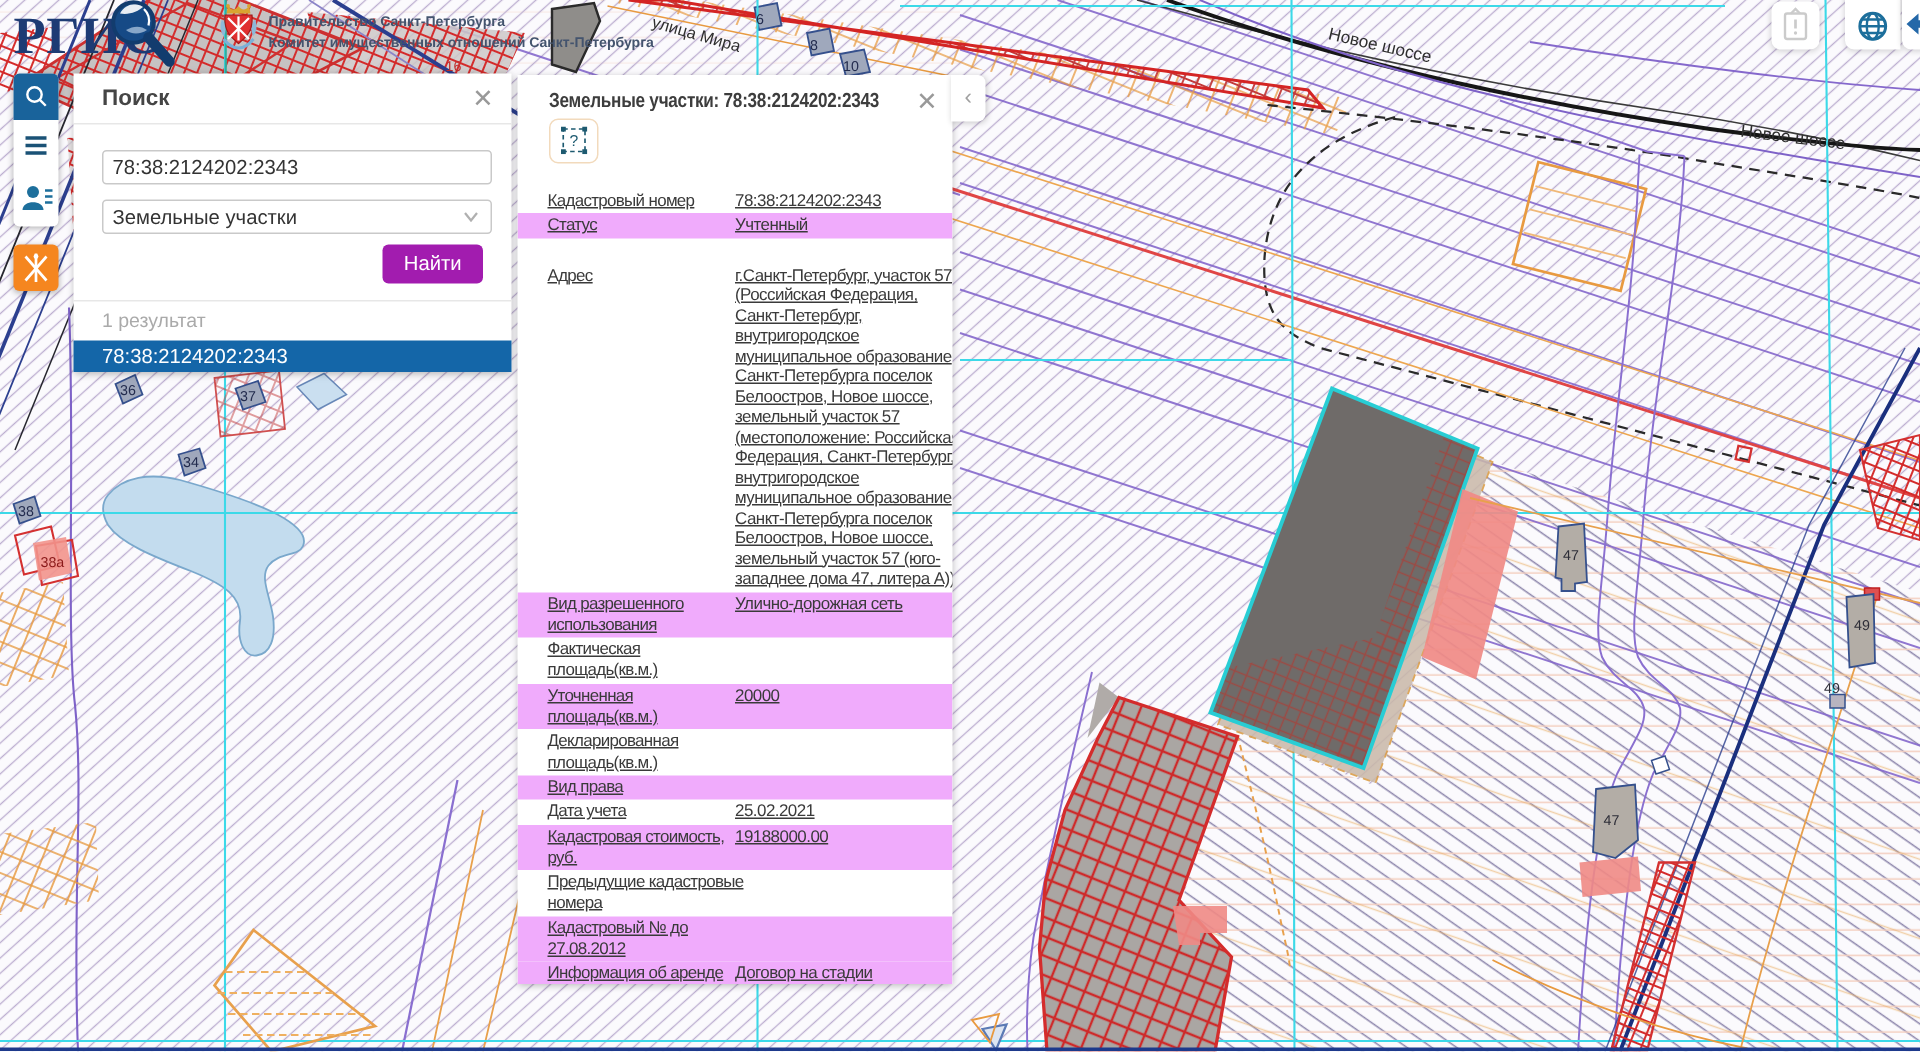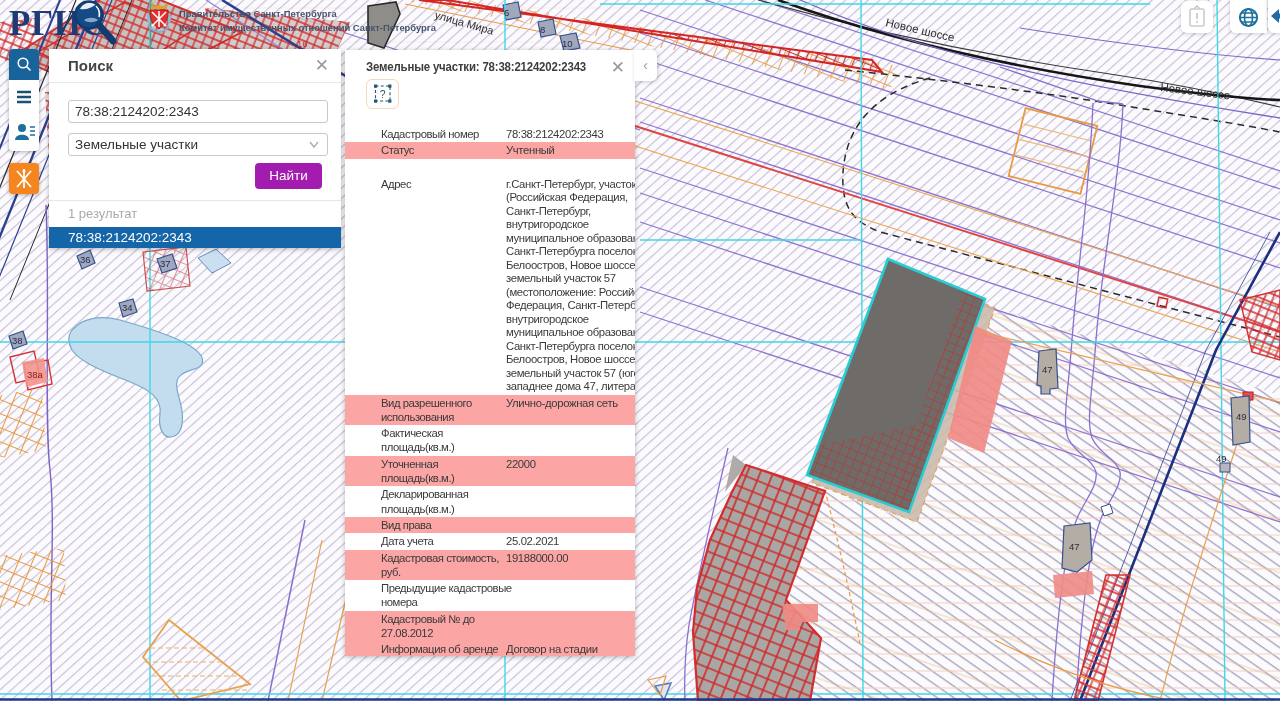--- a/index.html
+++ b/index.html
@@ -19,24 +19,24 @@
   #sp .sep{position:absolute;left:0;top:151px;width:292px;border-top:1px solid #e7e7e7;}
   #sp .res{position:absolute;left:19px;top:157px;font-size:13px;color:#aaa;}
   #sp .sel{position:absolute;left:0;top:178px;width:292px;height:21px;background:#1466a8;color:#fff;
        font-size:13.5px;line-height:21px;padding-left:19px;box-sizing:border-box;}
   
   #ip{left:345px;top:50px;width:290px;height:606px;overflow:hidden;}
   #ip .t{position:absolute;left:21px;top:9px;font-size:13.6px;font-weight:bold;color:#3d3d3d;letter-spacing:-0.2px;white-space:nowrap;transform:scaleX(0.84);transform-origin:0 50%;}
   #ip .x{position:absolute;right:10px;top:7px;font-size:17px;color:#999;}
   #ip .ico{position:absolute;left:21px;top:29px;width:31px;height:28px;border:1px solid #f2dabc;border-radius:6px;}
   #tbl{position:absolute;left:0;top:76px;width:290px;font-size:11.3px;color:#3a3a3a;letter-spacing:-0.35px;}
-  .row{display:flex;padding:1px 16px;}
+  .row{display:flex;padding:1px 0;text-decoration:underline;}
   .row.a .l,.row.a .v{line-height:13.5px;margin-top:18px;}
   .sq{transform:scaleX(0.92);transform-origin:0 50%;}
-  .row.g{background:#fca5a5;}
+  .row.g{background:#f0abfc;}
   .row .l{width:125px;padding-left:20px;line-height:14.3px;flex:none;white-space:nowrap;letter-spacing:-0.45px;}
   .row .v{width:145px;line-height:14.3px;flex:none;white-space:nowrap;letter-spacing:-0.35px;}
     .tab{position:absolute;left:634px;top:50px;width:23px;height:31px;background:#fff;border-radius:0 5px 5px 0;
        box-shadow:1px 1px 4px rgba(0,0,0,.2);color:#a0a0a0;font-size:15px;text-align:center;line-height:29px;}
   
   .sb{position:absolute;left:9px;width:30px;border-radius:4px;}
   #sb1{top:49px;height:102px;background:#fff;box-shadow:0 1px 4px rgba(0,0,0,.3);}
   #sbS{position:absolute;left:0;top:0;width:30px;height:31px;background:#19639b;border-radius:4px 4px 0 0;}
   #sbO{top:163px;height:31px;background:#f5861f;box-shadow:0 1px 4px rgba(0,0,0,.3);}
   
@@ -366,21 +366,21 @@
         <div class="row g">
           <div class="l">Вид разрешенного<br>использования</div>
           <div class="v">Улично-дорожная сеть</div>
         </div>
         <div class="row">
           <div class="l">Фактическая<br>площадь(кв.м.)</div>
           <div class="v"></div>
         </div>
         <div class="row g">
           <div class="l">Уточненная<br>площадь(кв.м.)</div>
-          <div class="v">22000</div>
+          <div class="v">20000</div>
         </div>
         <div class="row">
           <div class="l">Декларированная<br>площадь(кв.м.)</div>
           <div class="v"></div>
         </div>
         <div class="row g">
           <div class="l">Вид права</div>
           <div class="v"></div>
         </div>
         <div class="row">

